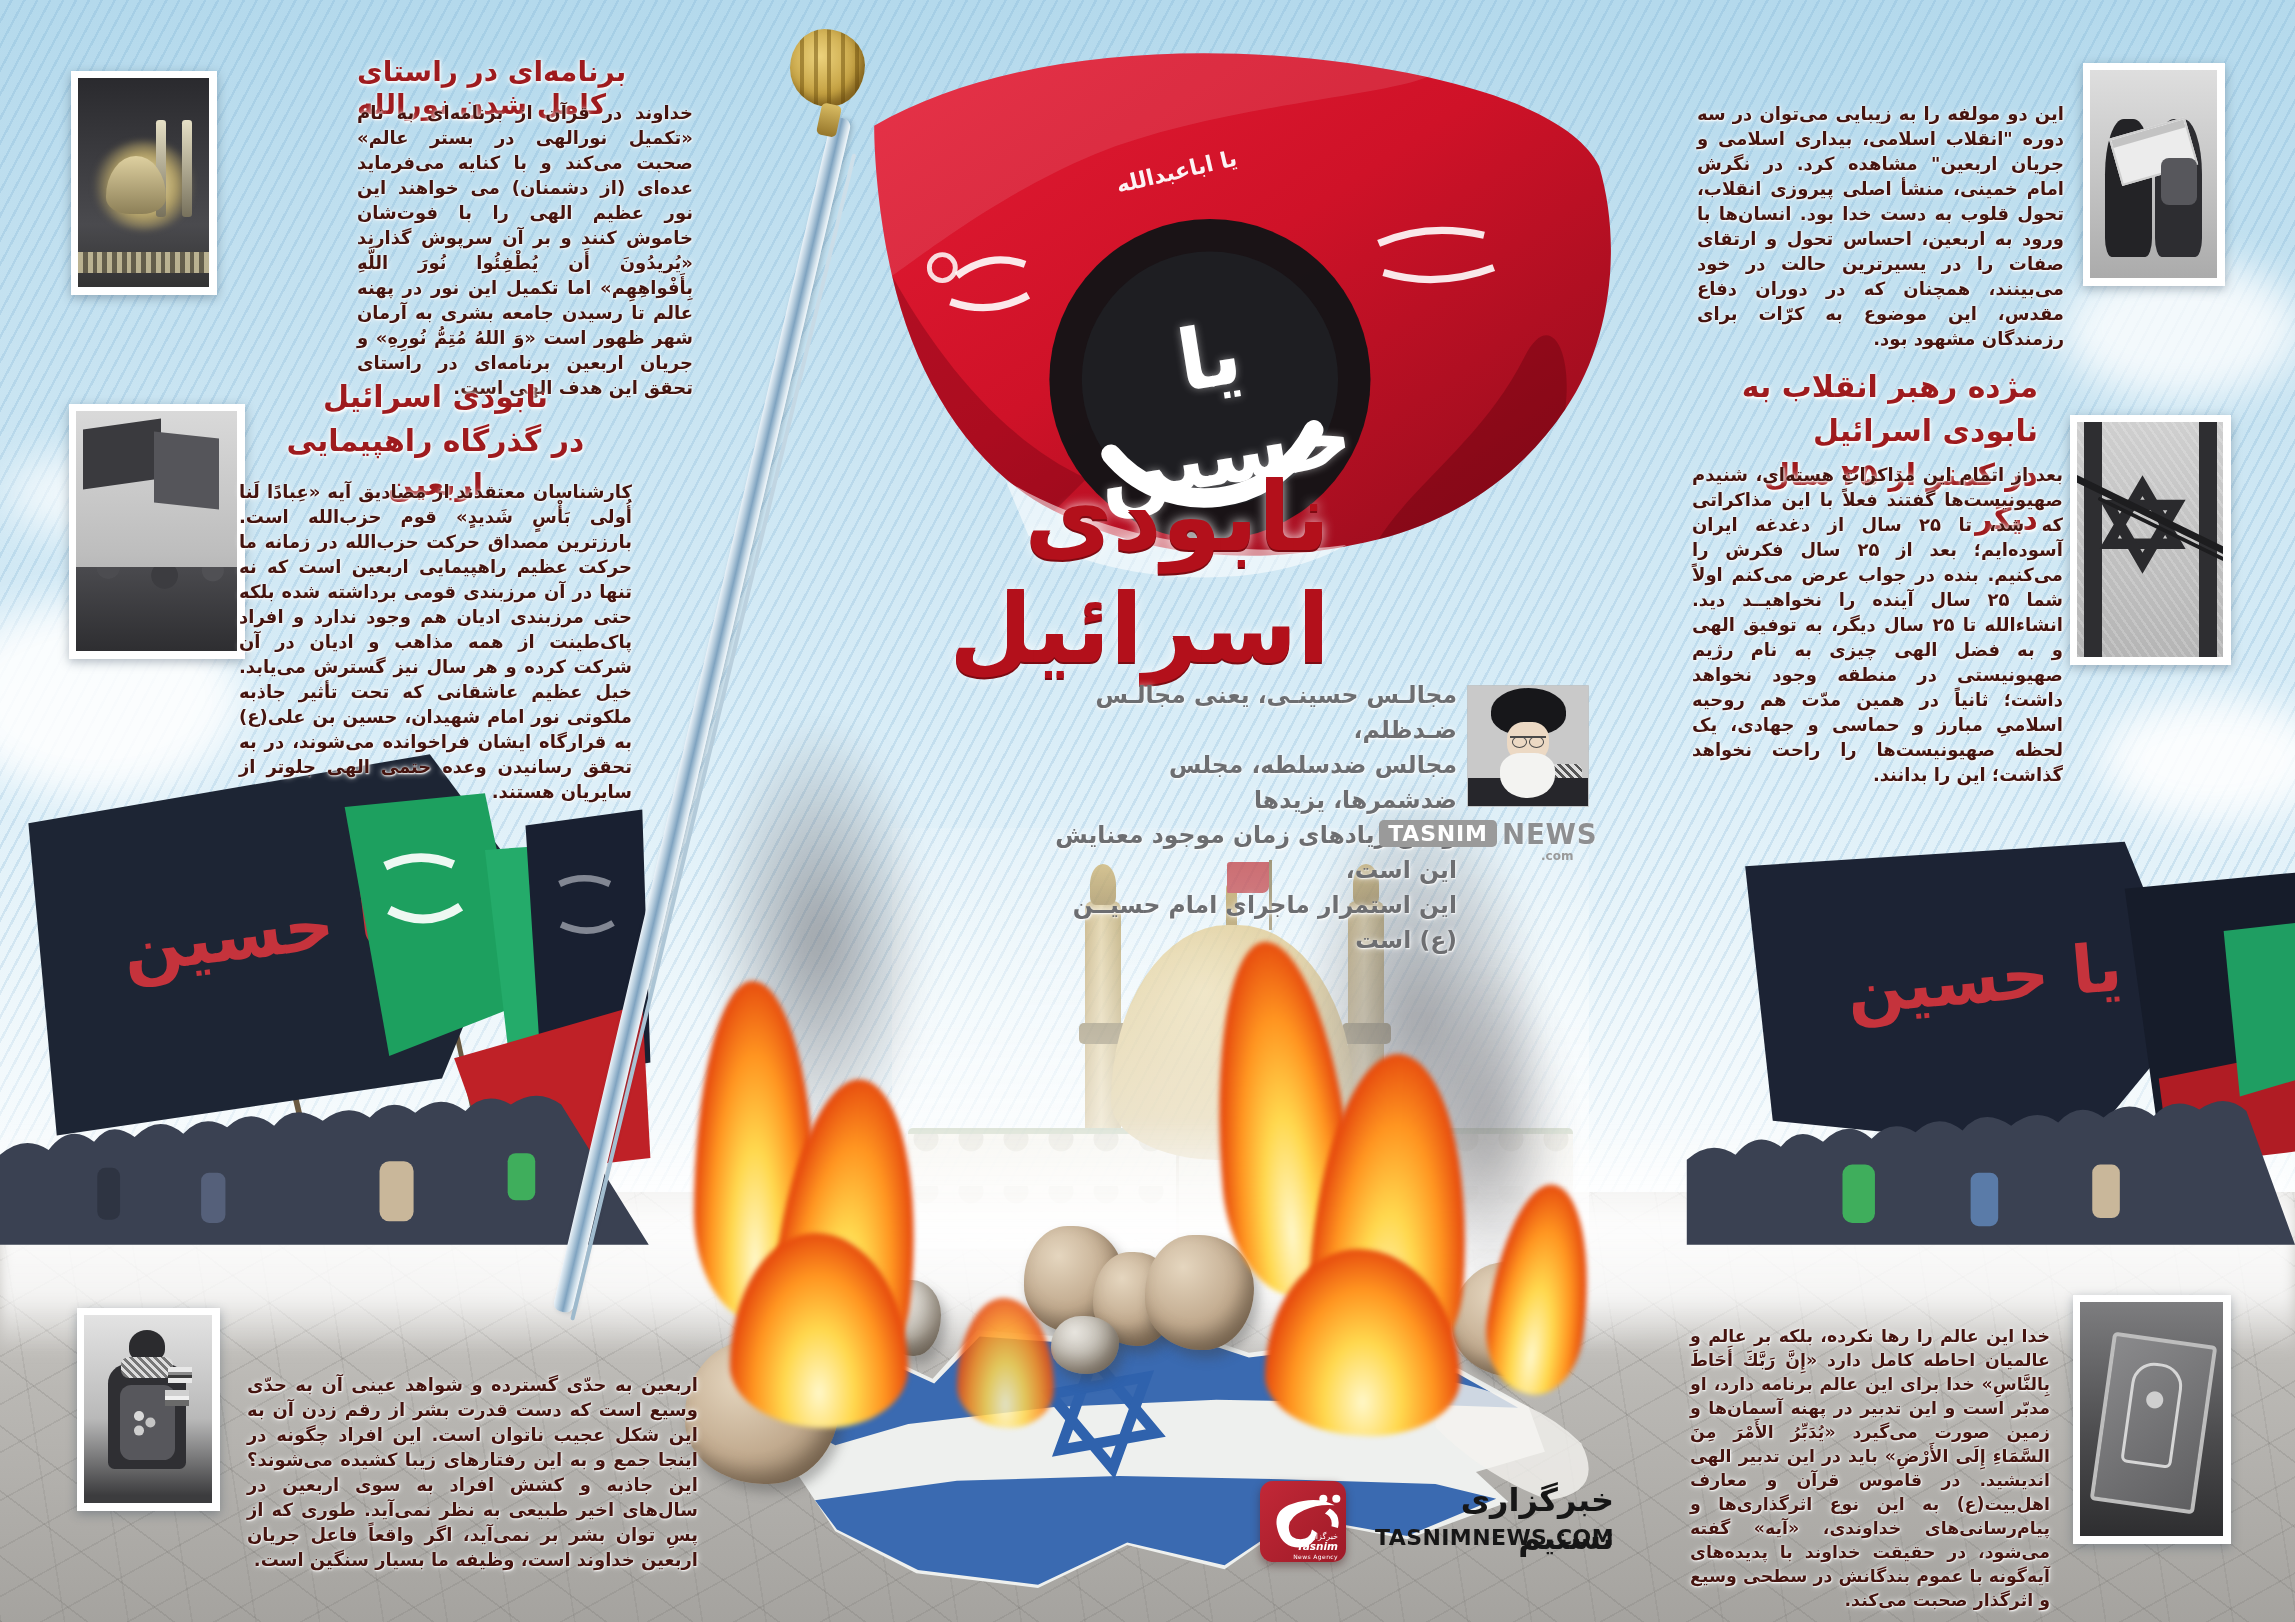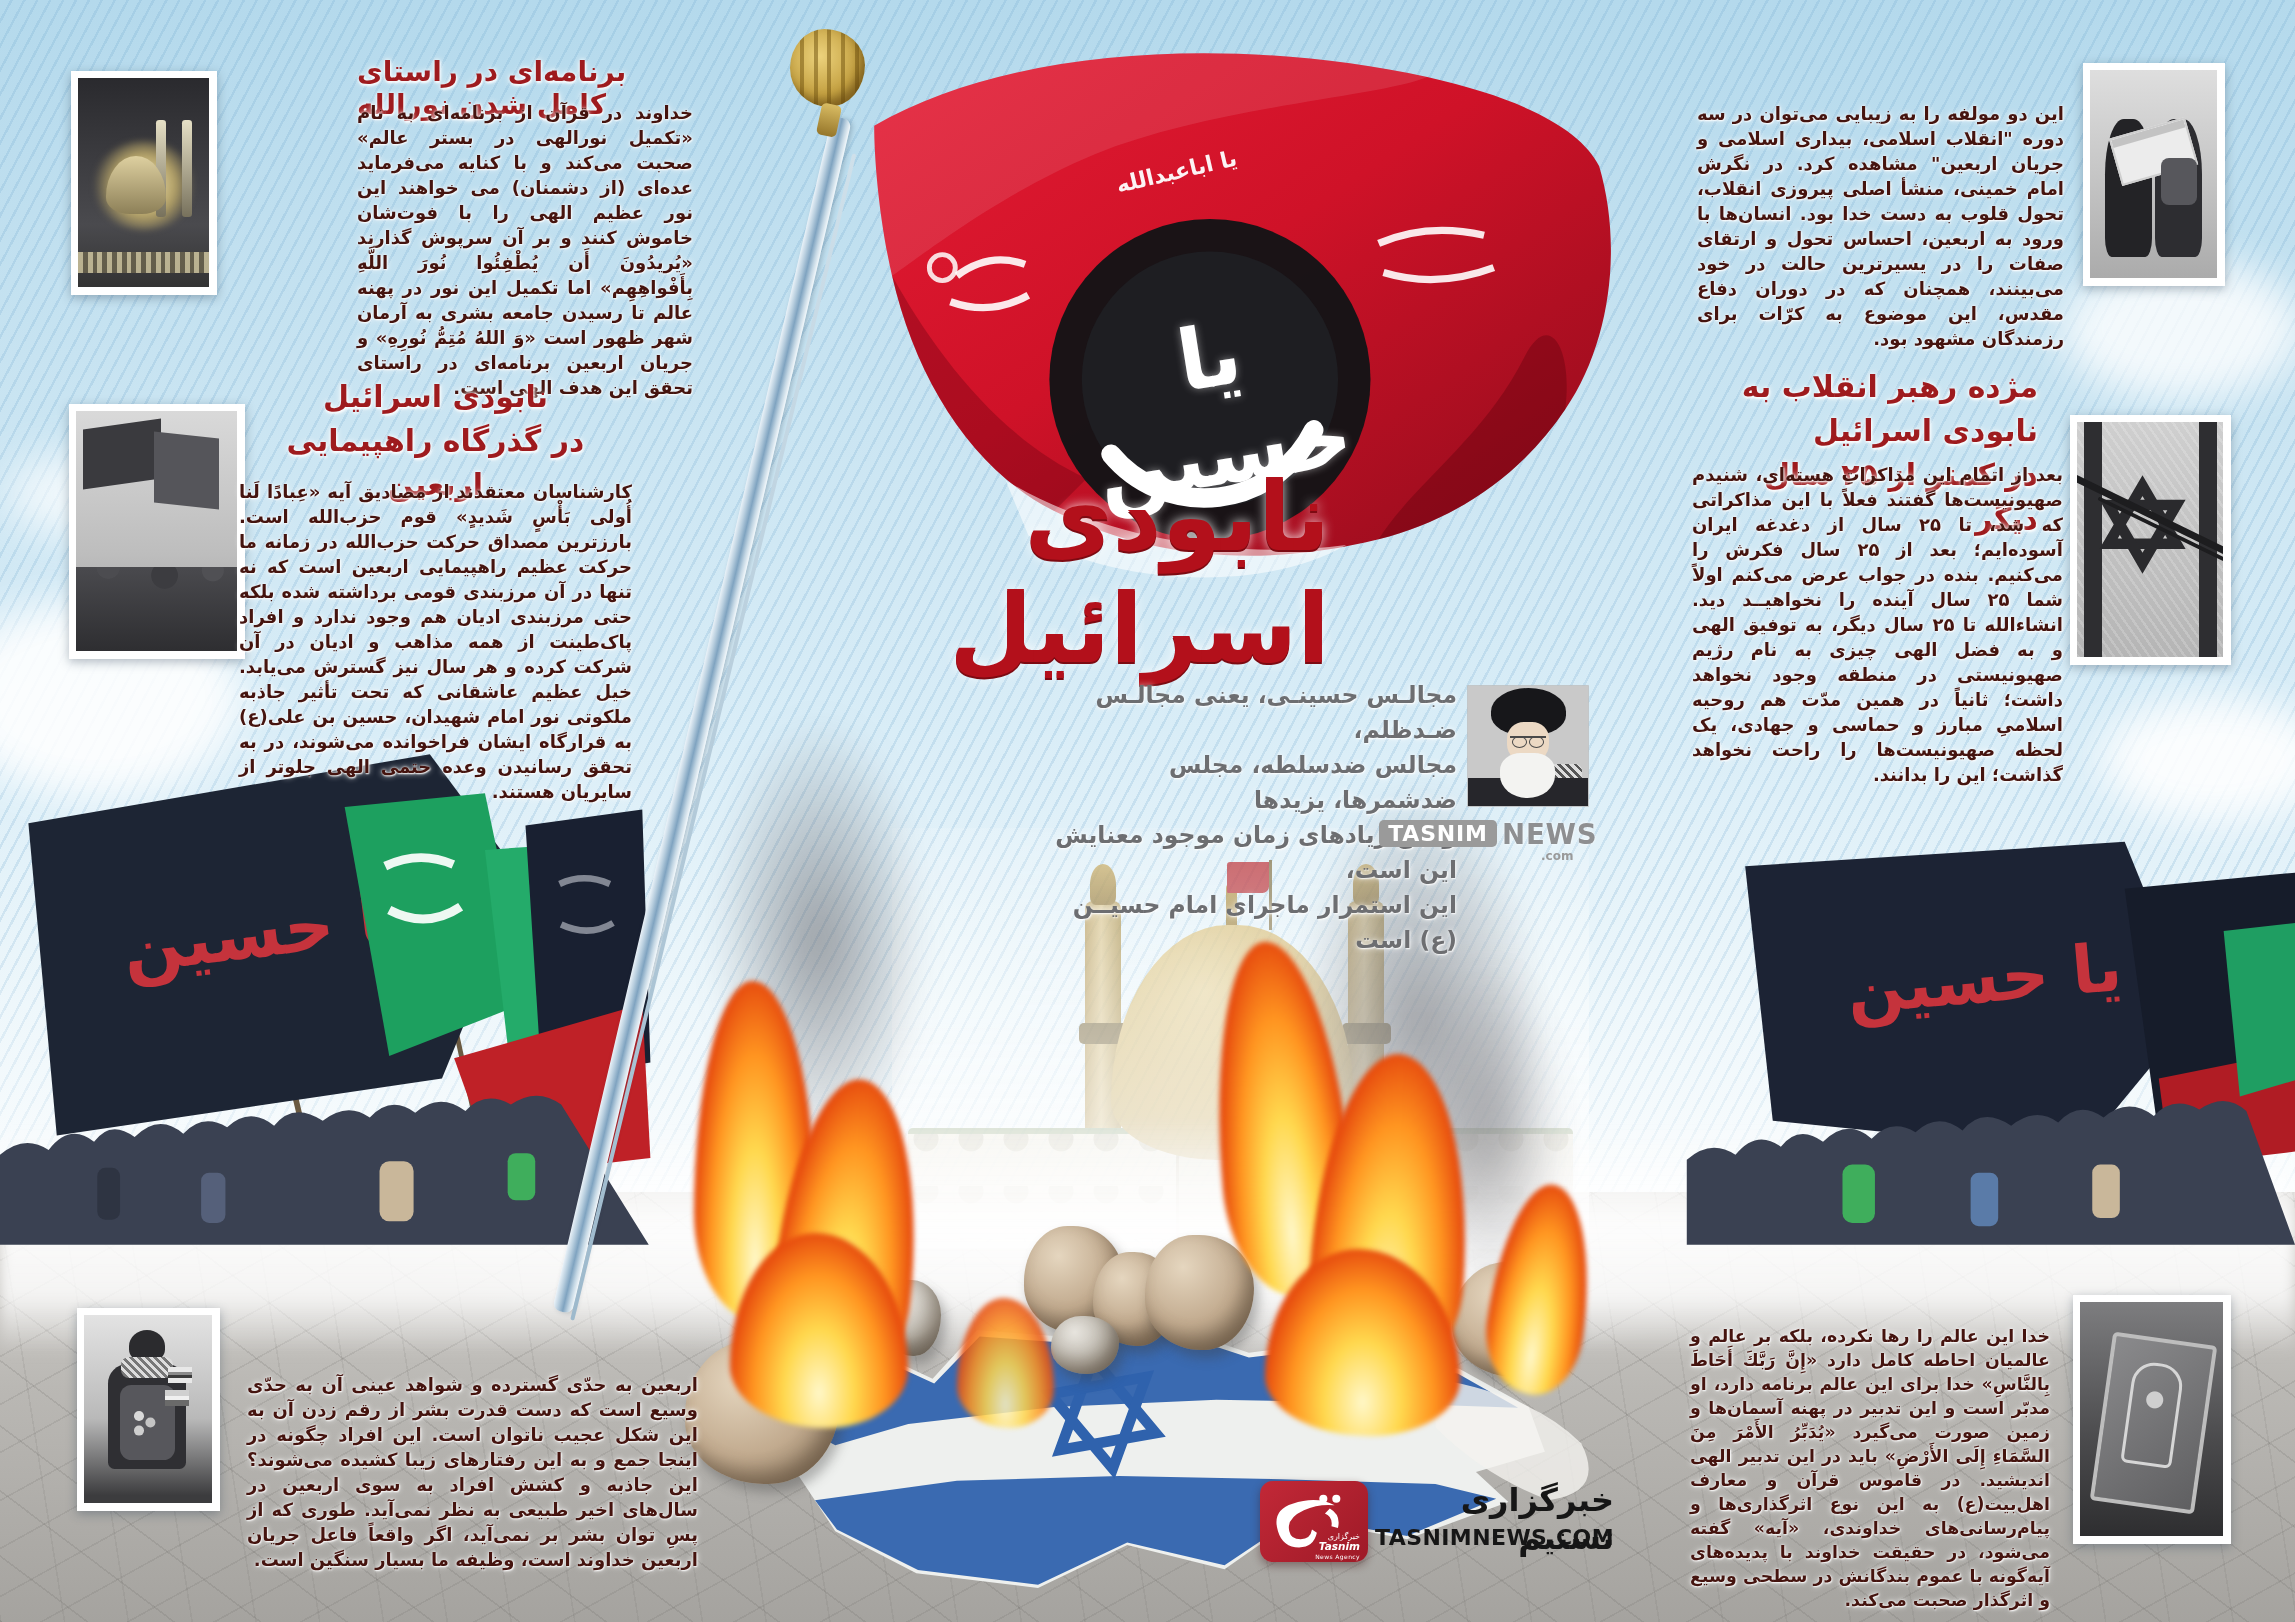--- a/index.html
+++ b/index.html
@@ -116,21 +116,21 @@
   #leader .robe{position:absolute;left:0;top:92px;width:120px;height:32px;background:#26262b;}
   #leader .keff{position:absolute;left:78px;top:78px;width:36px;height:42px;background:
     repeating-linear-gradient(45deg,#ddd 0 3.2px,#555 3.2px 5.7px);border-radius:6.5px;}
   
   #tnews{position:absolute;left:1379px;top:818px;width:219px;height:45px;}
   #tnews .box{position:absolute;left:0;top:1.6px;width:118px;height:27.6px;background:#9a9a9a;border-radius:4.9px;
     color:#fff;font-weight:bold;font-size:22px;text-align:center;line-height:27.6px;letter-spacing:0.8px;}
   #tnews .news{position:absolute;left:123px;top:0px;font-size:27.6px;font-weight:bold;color:#8e8f91;
     letter-spacing:0.8px;text-shadow:0 0 3.2px #fff;}
   #tnews .dotcom{position:absolute;left:162px;top:31px;font-size:12px;font-weight:bold;color:#9a9a9a;}
-  #tlogo{position:absolute;left:1260px;top:1481px;width:108px;height:81px;background:linear-gradient(135deg,#c22837,#9e1a27);
+  #tlogo{position:absolute;left:1260px;top:1481px;width:86px;height:81px;background:linear-gradient(135deg,#c22837,#9e1a27);
     border-radius:13px;box-shadow:0 3.2px 8px rgba(60,20,20,.4);}
   #tlogo svg{position:absolute;left:0;top:0;}
   #tlogo .fa{position:absolute;right:8px;bottom:21px;color:#fff;font-size:8px;direction:rtl;}
   #tlogo .en{position:absolute;right:8px;bottom:9.7px;color:#fff;font-size:10.5px;font-weight:bold;font-style:italic;}
   #tlogo .en2{position:absolute;right:8px;bottom:2.4px;color:#fff;font-size:6px;letter-spacing:0.4px;}
   #tname-fa{position:absolute;left:1371px;top:1481px;width:243px;direction:rtl;text-align:right;
     font-size:32px;font-weight:bold;color:#161616;}
   #tname-url{position:absolute;left:1371px;top:1525px;width:243px;text-align:right;
     font-size:22px;font-weight:bold;color:#161616;letter-spacing:0.4px;}
   

